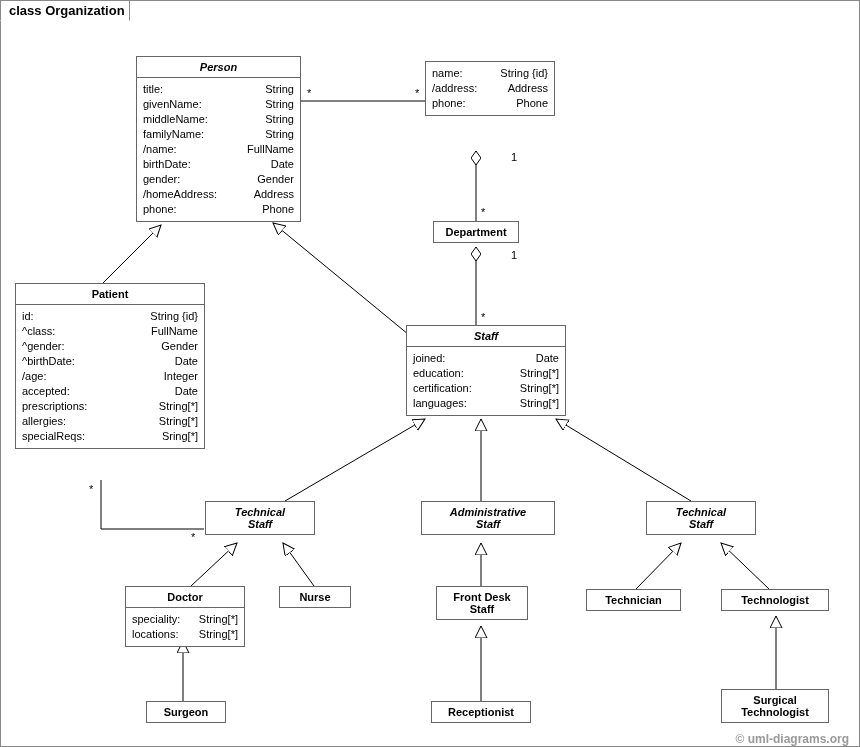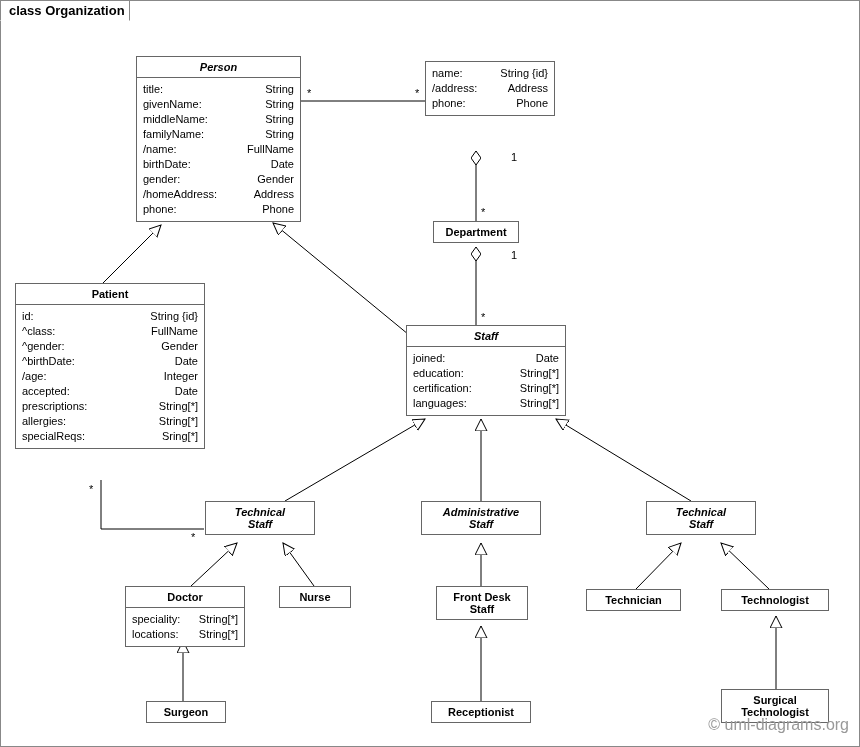--- a/index.html
+++ b/index.html
@@ -60,23 +60,24 @@
     pointer-events: none;
   }
   .mult {
     position: absolute;
     font-size: 11px;
     color: #000;
   }
   .watermark {
     position: absolute;
     right: 10px;
-    bottom: 12px;
+    bottom: 0;
     color: #999;
-    font-size: 16px;
+    font-size: 12px;
+    font-weight: bold;
   }
 </style>
 </head>
 <body>
 
 <div class="container">
   <div class="tab">
     <span>class Organization</span>
   </div>
 
@@ -260,21 +261,21 @@
           <span>String[*]</span>
         </div>
       </div>
   </div>
 
   <div class="class-box" style="left:204px;top:500px;width:110px">
     <div class="class-title no-border" style="padding-bottom:0">Technical</div>
     <div class="class-title no-border" style="padding-top:0">Staff</div>
   </div>
 
-  <div class="class-box" style="left:420px;top:500px;width:120px">
+  <div class="class-box" style="left:420px;top:500px;width:134px">
     <div class="class-title no-border" style="padding-bottom:0">Administrative</div>
     <div class="class-title no-border" style="padding-top:0">Staff</div>
   </div>
 
   <div class="class-box" style="left:645px;top:500px;width:110px">
     <div class="class-title no-border" style="padding-bottom:0">Technical</div>
     <div class="class-title no-border" style="padding-top:0">Staff</div>
   </div>
 
   <div class="class-box" style="left:124px;top:585px;width:120px">

